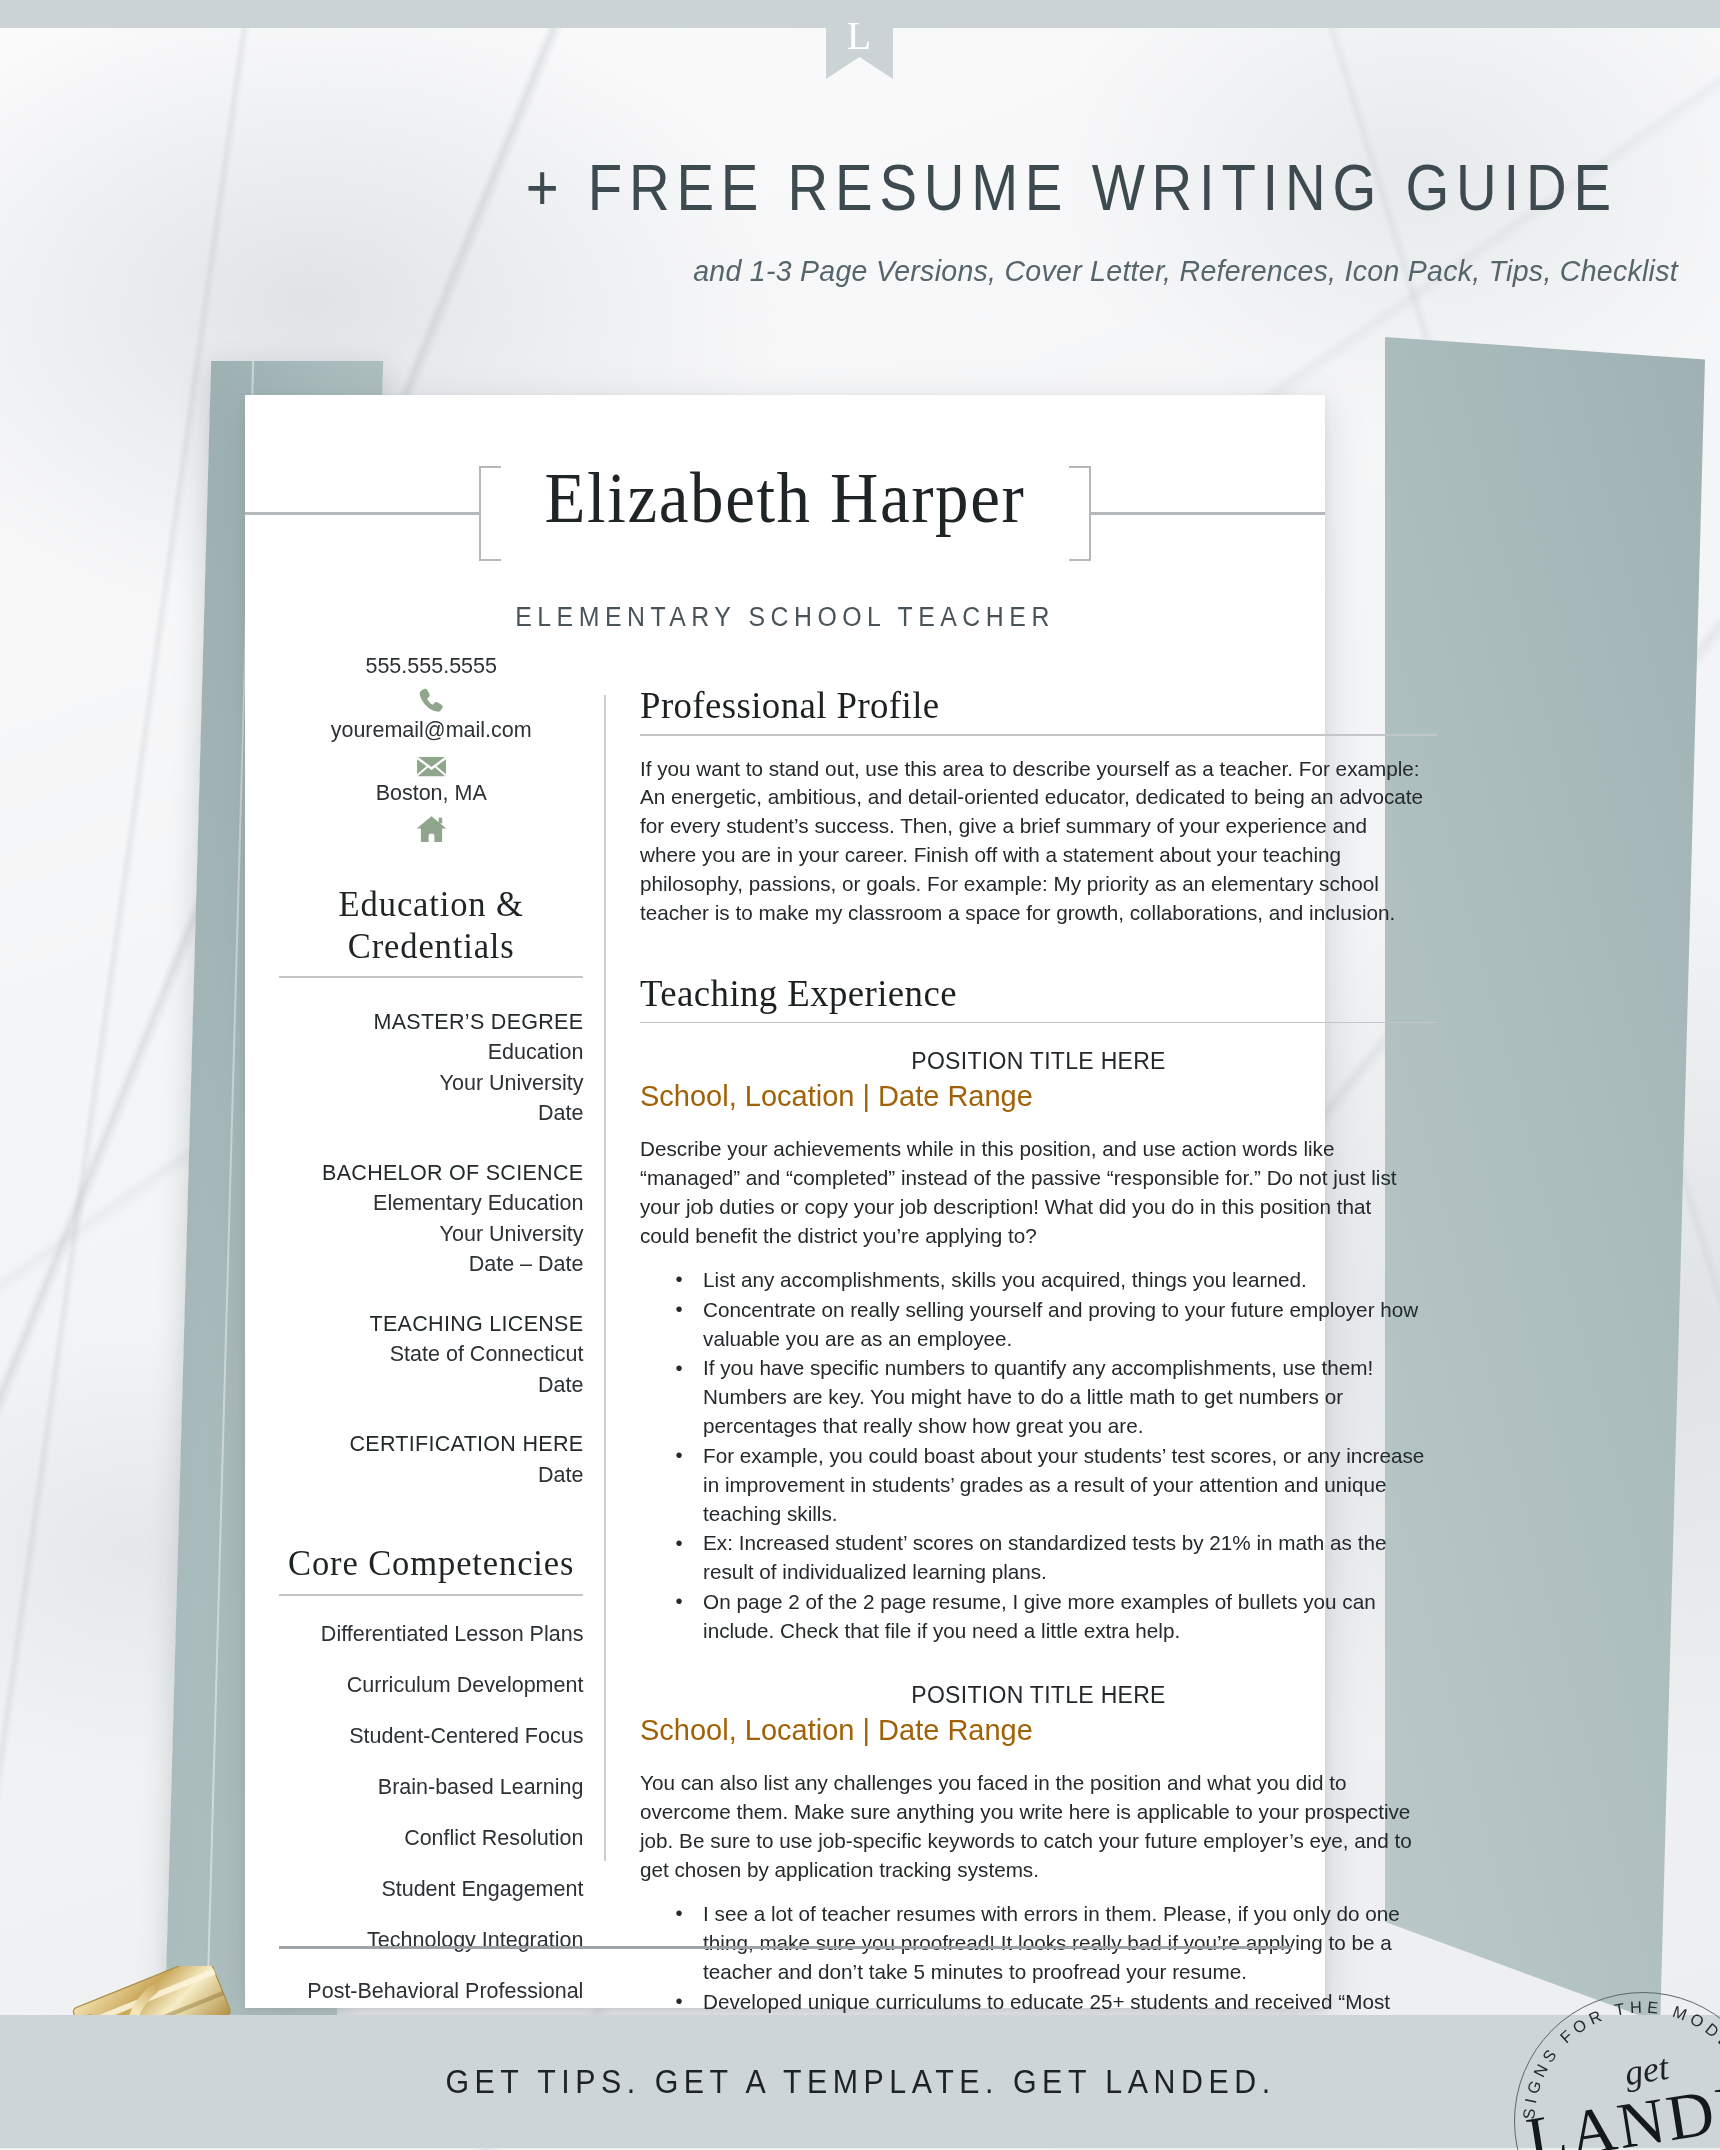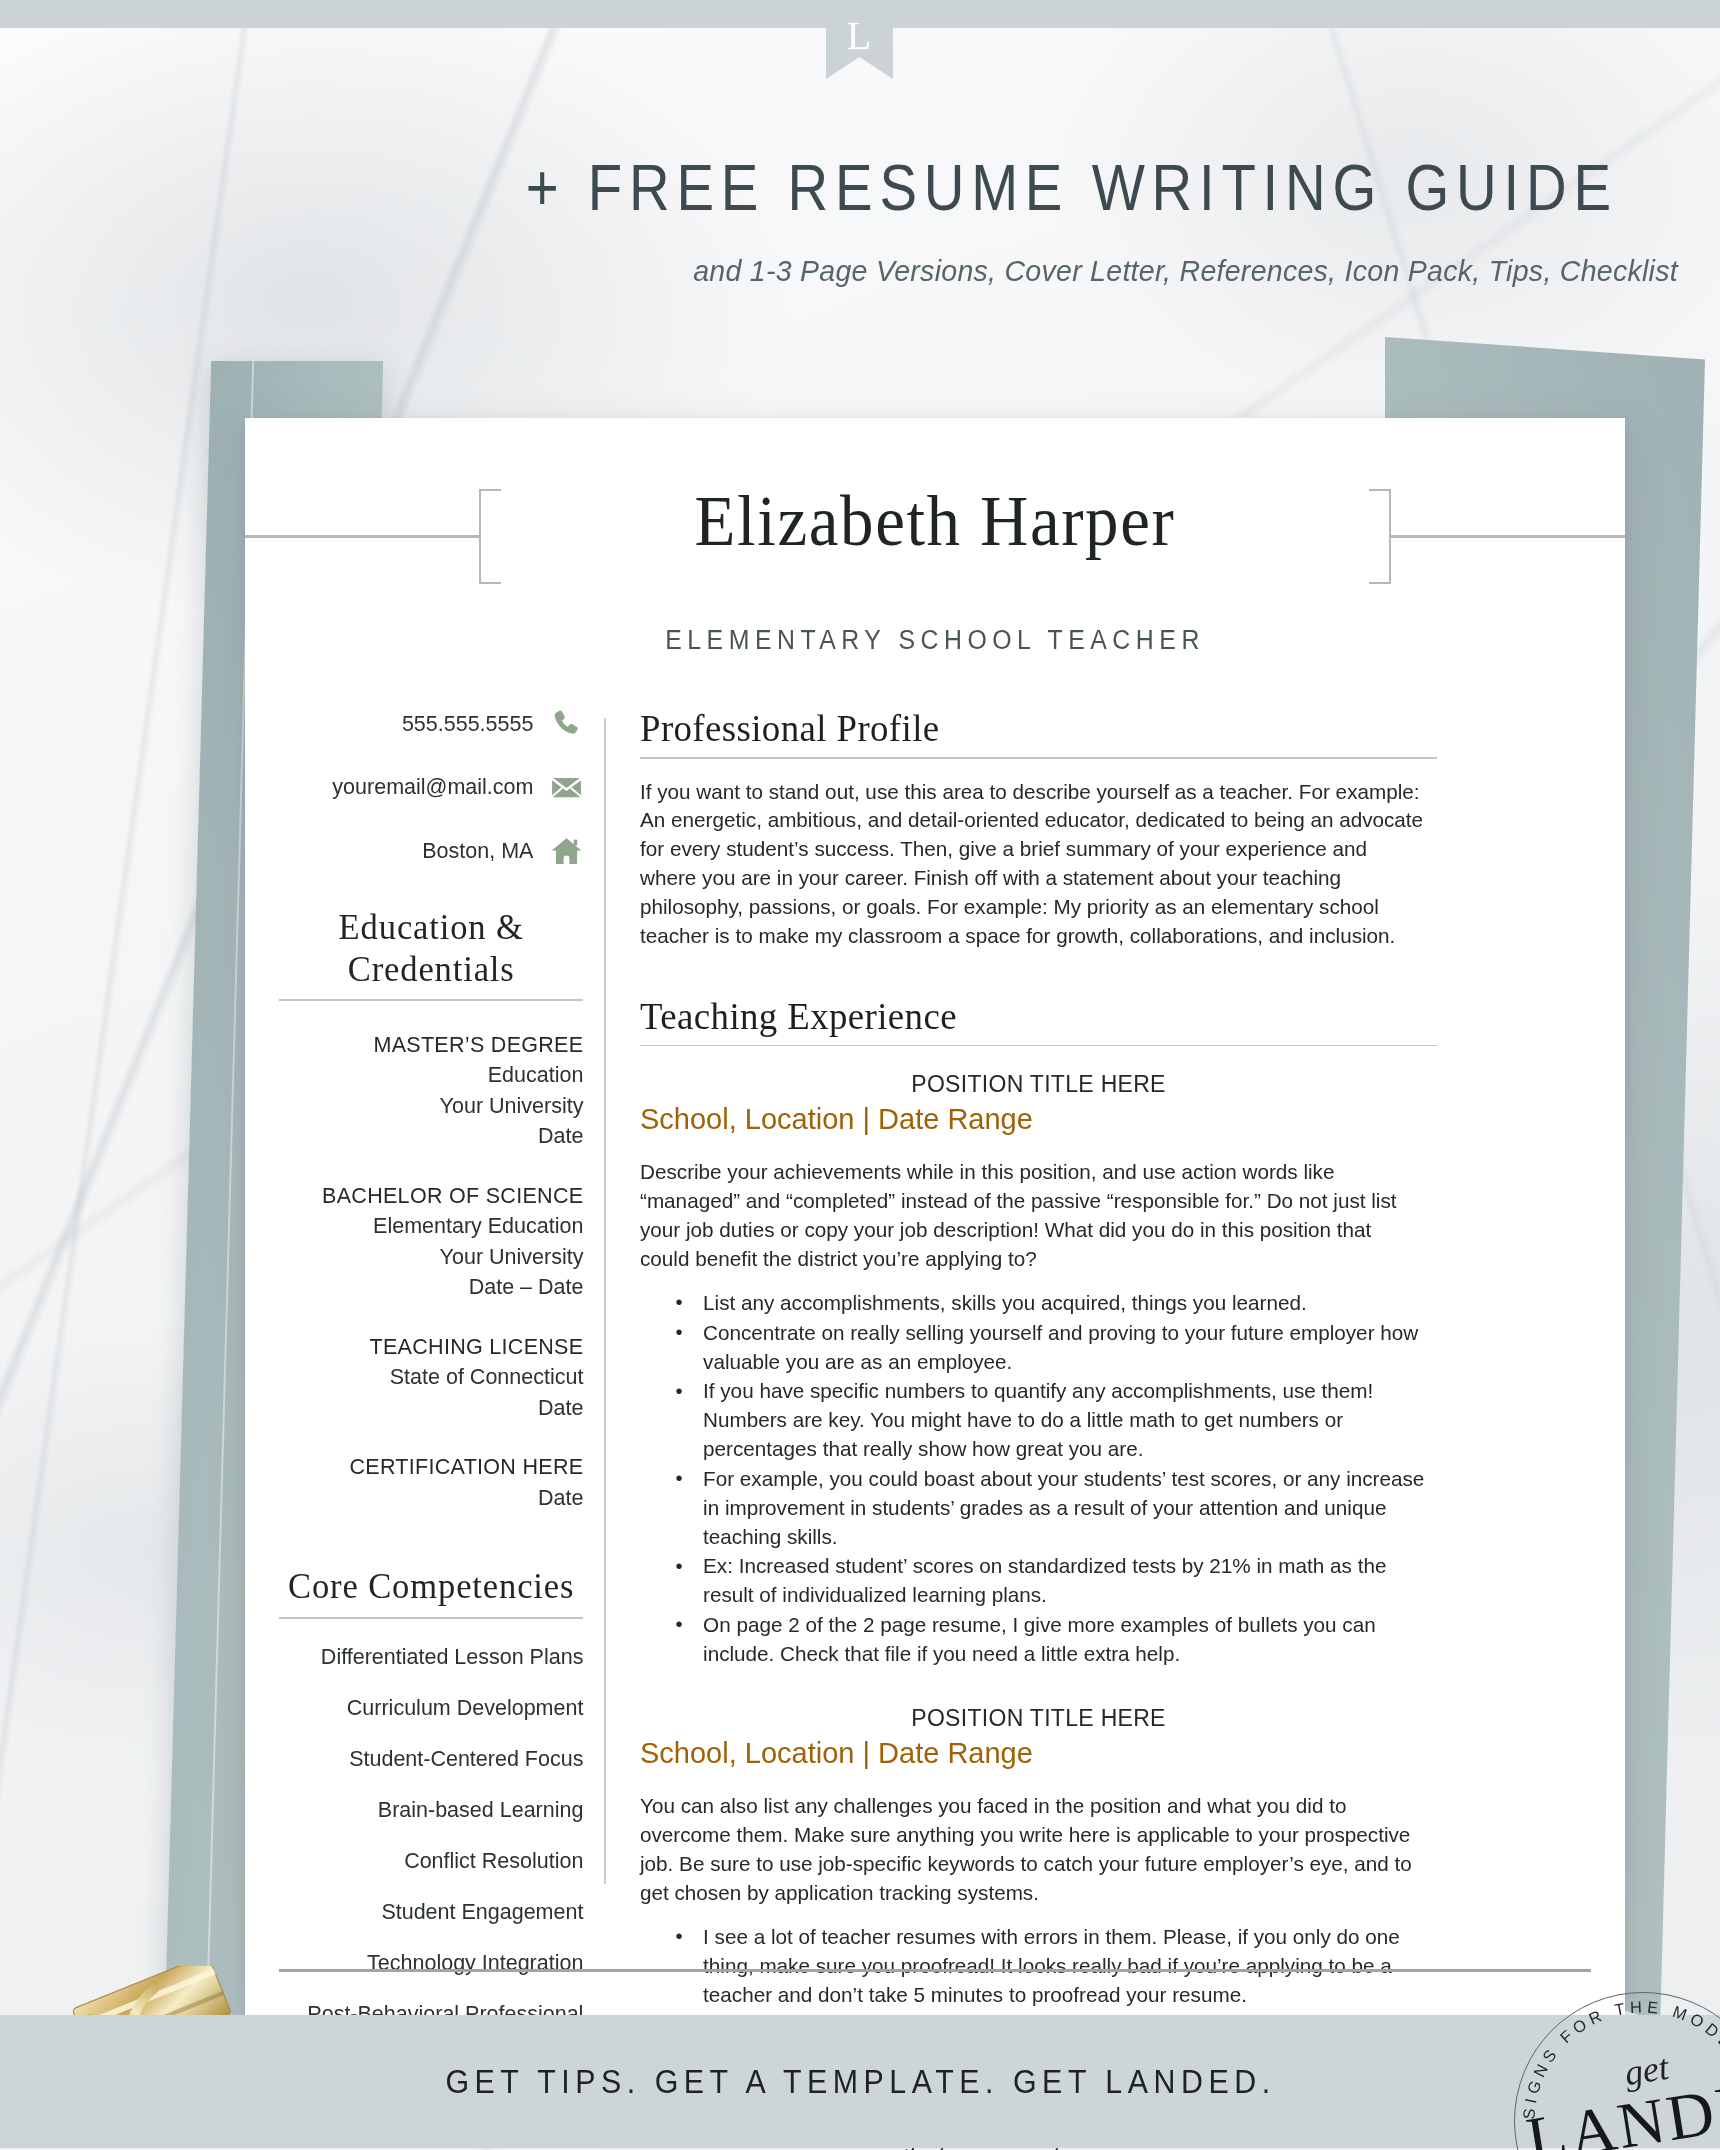--- a/index.html
+++ b/index.html
@@ -74,21 +74,21 @@
   }
   #sage-right{
     position:absolute; left:1385px; top:337px; width:320px; height:1686px;
     background:linear-gradient(255deg,#9fb1b3 0%,#acbdbe 45%,#bac8c8 100%);
     clip-path:polygon(0 0, 100% 22.4px, 86% 100%, 0 94%);
     box-shadow:0 10.3px 33px rgba(110,125,130,.28);
   }
 
   
   #resume{
-    position:absolute; left:245px; top:418px; width:1380px; height:1613px;
+    position:absolute; left:245px; top:395px; width:1080px; height:1613px;
     background:#ffffff;
     box-shadow:0 12px 38px rgba(90,100,108,.22), 0 1.7px 6.9px rgba(90,100,108,.12);
   }
 
   
   .name-row{ position:relative; height:138px; margin-top:50px; }
   .name-rule{
     position:absolute; top:67px; height:2.6px; background:#b4b8ba;
   }
   .name-rule.left{ left:0; width:234px; }
@@ -121,21 +121,21 @@
   }
   #sidebar{ width:359px; padding-left:34px; padding-right:20.6px; position:relative; }
   #vrule{
     position:absolute; left:359px; top:12px; width:1.7px; height:1166px; background:#c9cdcf;
   }
   #maincol{ flex:1; padding-left:36px; padding-right:34px; }
 
   
   .contact-row{
     display:flex; align-items:center; justify-content:flex-end;
-    gap:17px; margin-bottom:27.5px; height:36px;
+    gap:7px; margin-bottom:27.5px; height:36px;flex-direction:column;
   }
   .contact-text{
     font-family:"Liberation Sans", sans-serif; font-size:21.5px;
     color:#2b3134; text-align:right; white-space:nowrap;
   }
   .contact-icon{ width:33px; height:33px; flex:0 0 33px; display:block; }
 
   
   .side-head{
     font-family:"Liberation Serif", serif; font-size:36px; color:#1f2426;

